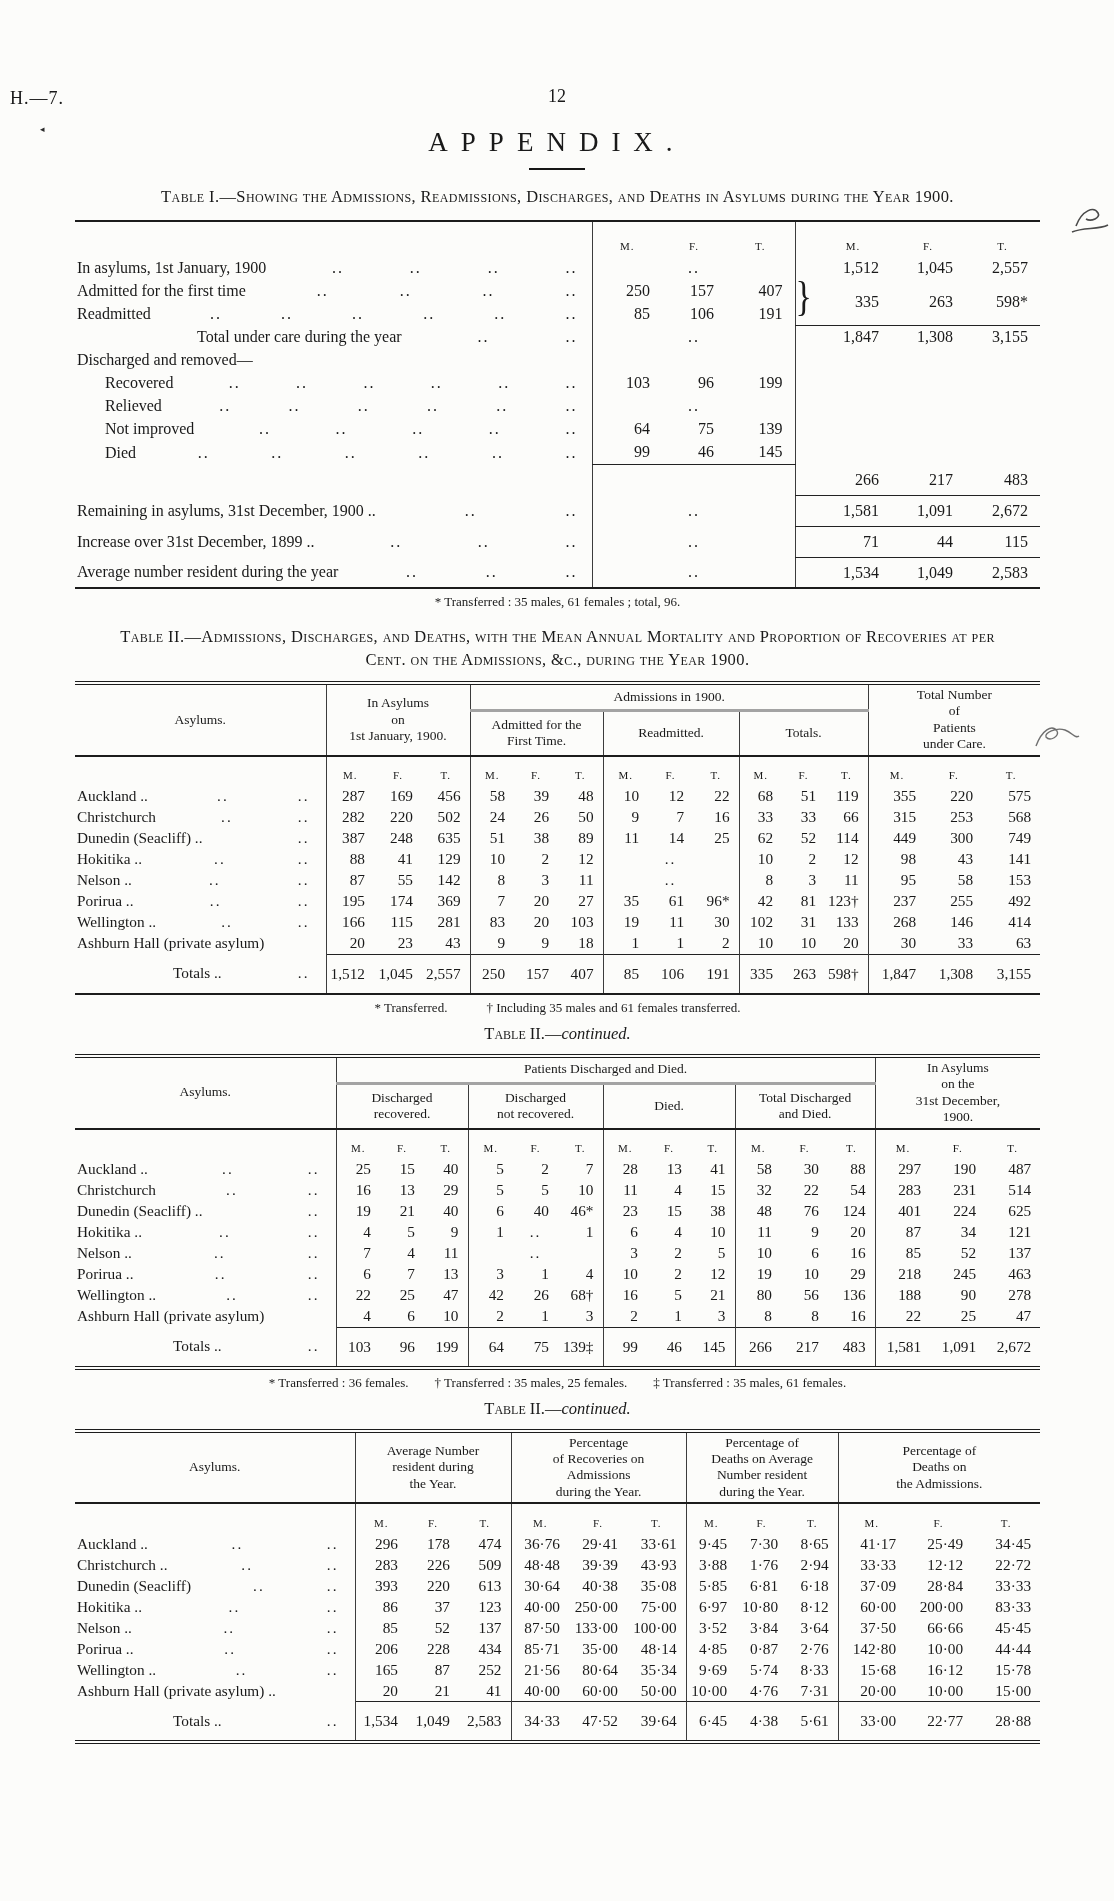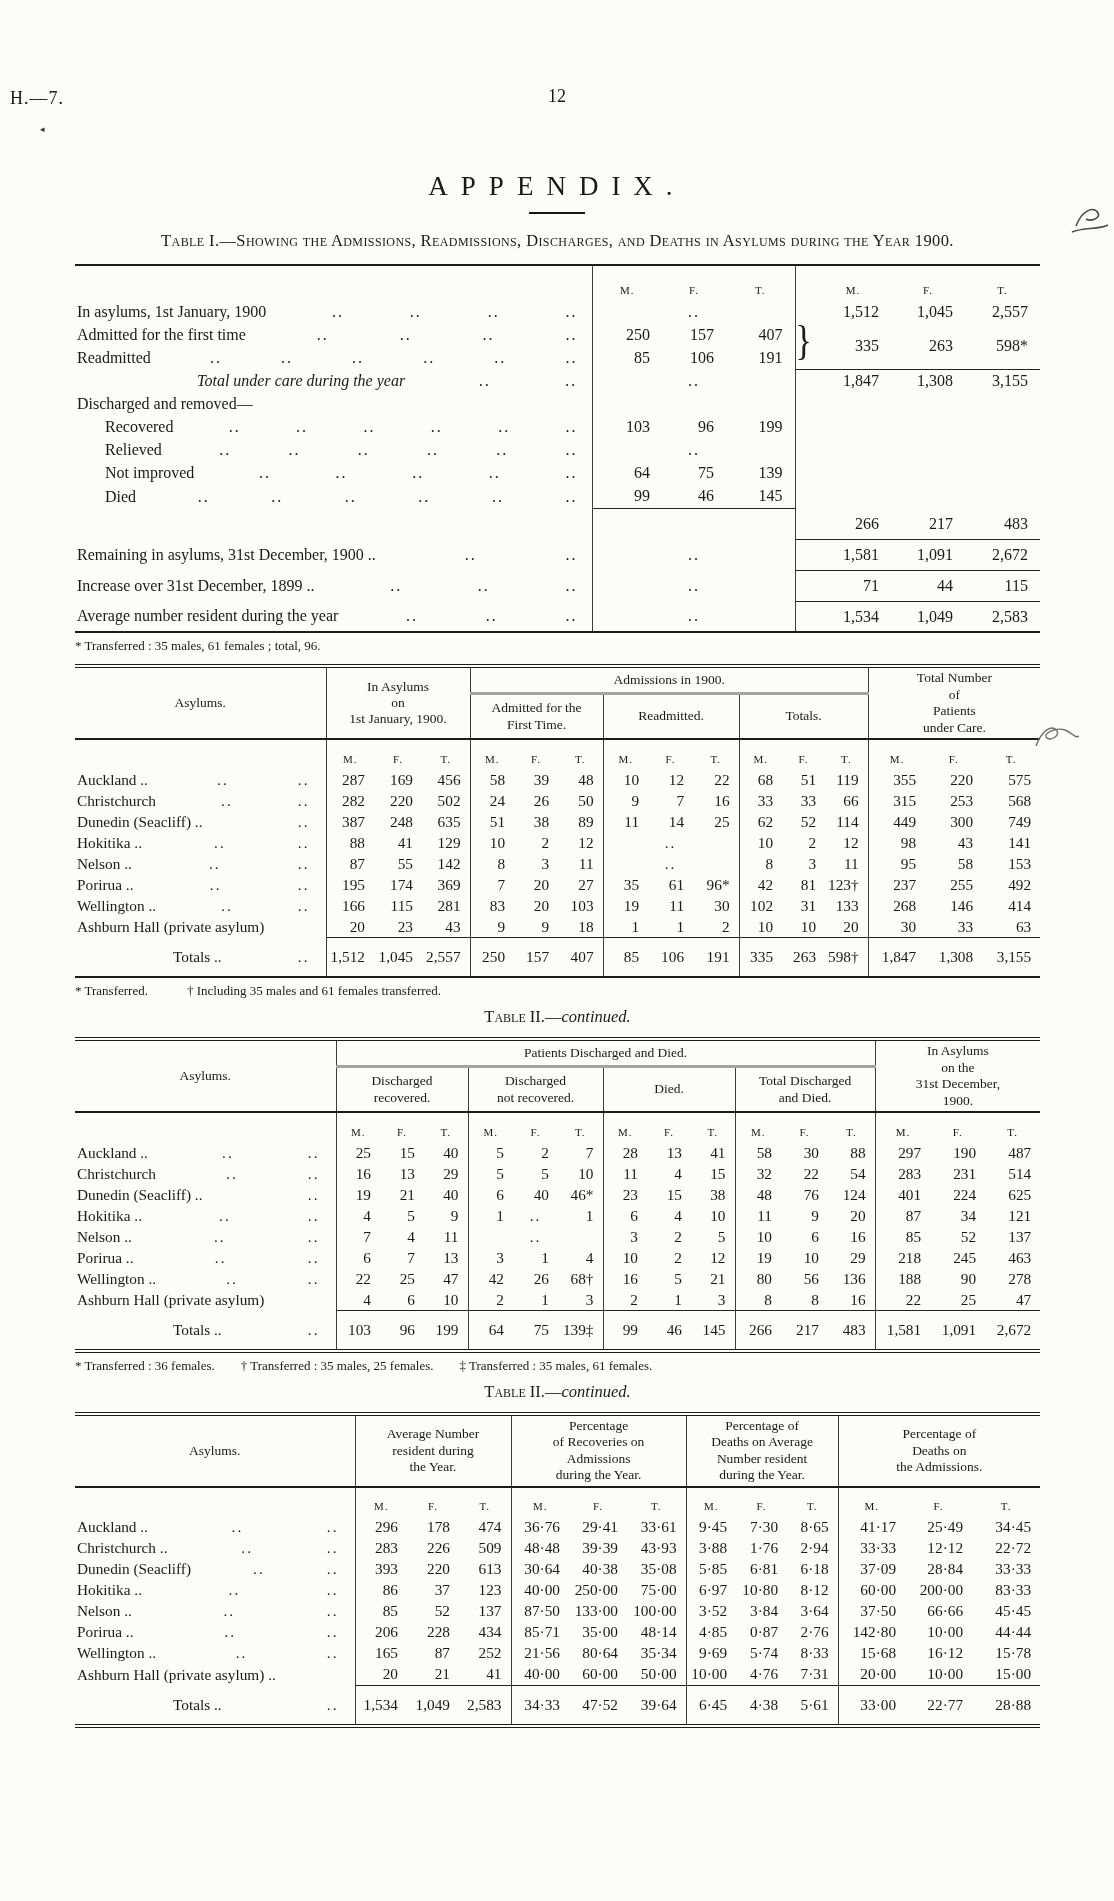--- a/index.html
+++ b/index.html
@@ -1,46 +1,46 @@
 <!DOCTYPE html>
 <html><head>
 <meta charset="utf-8">
 <style>
   html,body{margin:0;padding:0;background:#e8e8e6;}
   .page{position:relative;width:1114px;height:1901px;margin:0 auto;background:#fcfcfa;
         font-family:"Liberation Serif","DejaVu Serif",serif;color:#191919;overflow:hidden;}
   .content{position:relative;width:965px;margin-left:75px;}
   
-  .pghead{position:relative;padding-top:95px;height:34px;}
+  .pghead{position:relative;padding-top:51px;height:34px;}
   .docref{position:absolute;left:10px;top:88px;font-size:18px;letter-spacing:1px;}
   .pgnum{position:absolute;left:0;right:0;top:86px;text-align:center;font-size:18px;}
   .tickmark{position:absolute;left:40px;top:124px;font-size:9px;color:#2a2a2a;}
   
   .apdx{margin-top:42px;text-align:center;font-size:27px;letter-spacing:13px;}
   .apdx-rule{width:56px;border:0;border-top:2px solid #161616;margin:10px auto 0 auto;}
   
   .theading{margin-top:16px;text-align:center;font-size:16.5px;line-height:1.35;
             font-variant:small-caps;letter-spacing:.4px;padding:0 40px;}
   .contd{margin-top:8px;text-align:center;font-size:16.5px;}
   .contd .pre{font-variant:small-caps;}
   .contd .it{font-style:italic;text-align:center;}
-  .footnote{text-align:left;font-size:13px;margin-top:5px;white-space:pre-wrap;}
+  .footnote{text-align:center;font-size:13px;margin-top:5px;white-space:pre-wrap;}
   
   table{border-collapse:collapse;table-layout:fixed;width:965px;}
   td,th{padding:0;font-weight:normal;vertical-align:middle;overflow:visible;}
   .gl{border-left:1px solid #3c3c3c;}
   .bb{border-bottom:1px solid #222;}
   
   .t1{margin-top:12px;border-top:2px solid #1c1c1c;border-bottom:2px solid #1c1c1c;}
   .t1 td,.t1 th{height:23px;font-size:16px;}
   .t1 thead th{font-size:11px;letter-spacing:1px;height:30px;text-align:center;vertical-align:bottom;padding-bottom:4px;}
   .t1 .num{text-align:right;padding-right:12px;}
   .t1 .dots{text-align:center;padding-right:0;letter-spacing:2px;}
   .t1 .lbl{padding-left:2px;}
-  .t1 .in1{padding-left:122px;font-style:italic;}
+  .t1 .in1{padding-left:122px;}
   .t1 .in2{padding-left:30px;}
   .t1 .lw{display:flex;justify-content:space-between;align-items:baseline;padding-right:14px;}
   .t1 .ldr{letter-spacing:2px;}
   .t1 .bracecell{text-align:left;}
   .t1 .brace{display:inline-block;font-size:34px;font-weight:400;transform:scaleY(1.25);line-height:0;}
   .t1 .tall{height:31px;}
   
   .tp{margin-top:10px;border-top:4px double #1c1c1c;}
   .tp thead th{font-size:13.5px;line-height:1.22;text-align:center;padding:2px 3px;}
   .tp thead .band2 th{border-bottom:2px solid #1c1c1c;}
@@ -325,20 +325,21 @@
             <td class="bracecell gl"></td>
             <td class="num ">1,534</td>
             <td class="num ">1,049</td>
             <td class="num ">2,583</td>
           </tr>
         </tbody>
     </table>
 
     <div class="footnote">* Transferred : 35 males, 61 females ; total, 96.</div>
 
+    <div class="theading">Table II.—Admissions, Discharges, and Deaths, with the Mean Annual Mortality and Proportion of Recoveries at per Cent. on the Admissions, &amp;c., during the Year 1900.</div>
 
     <table class="tp t2p1">
       <colgroup>
         <col style="width:251px">
           <col style="width:48px">
           <col style="width:48px">
           <col style="width:48px">
         <col style="width:44px">
           <col style="width:44px">
           <col style="width:45px">

